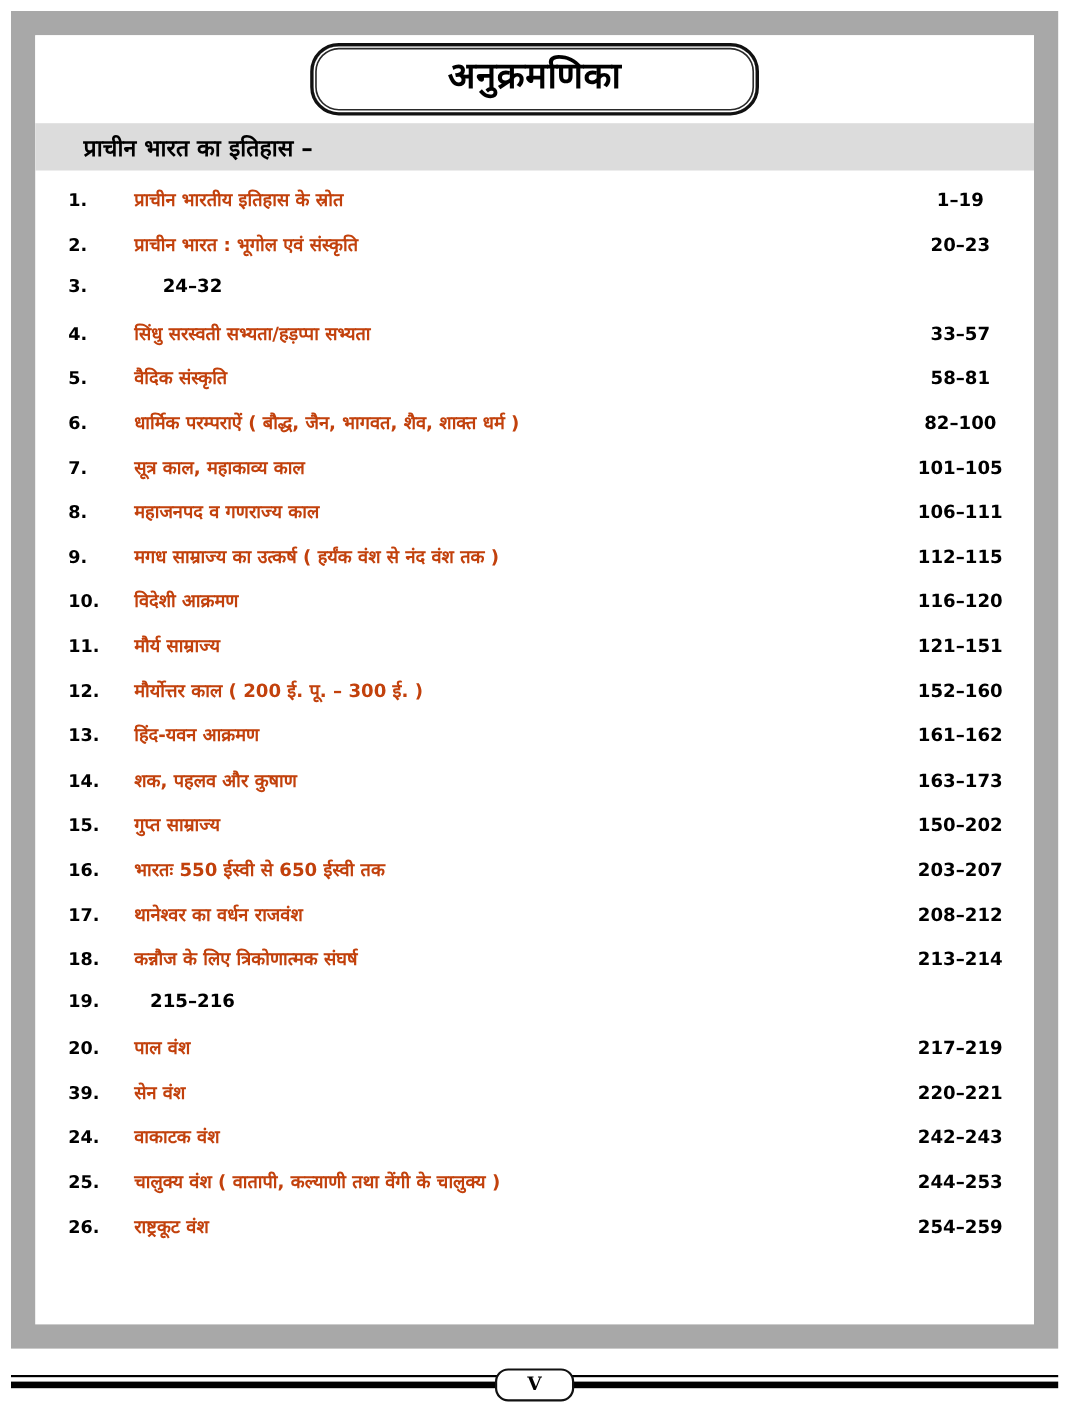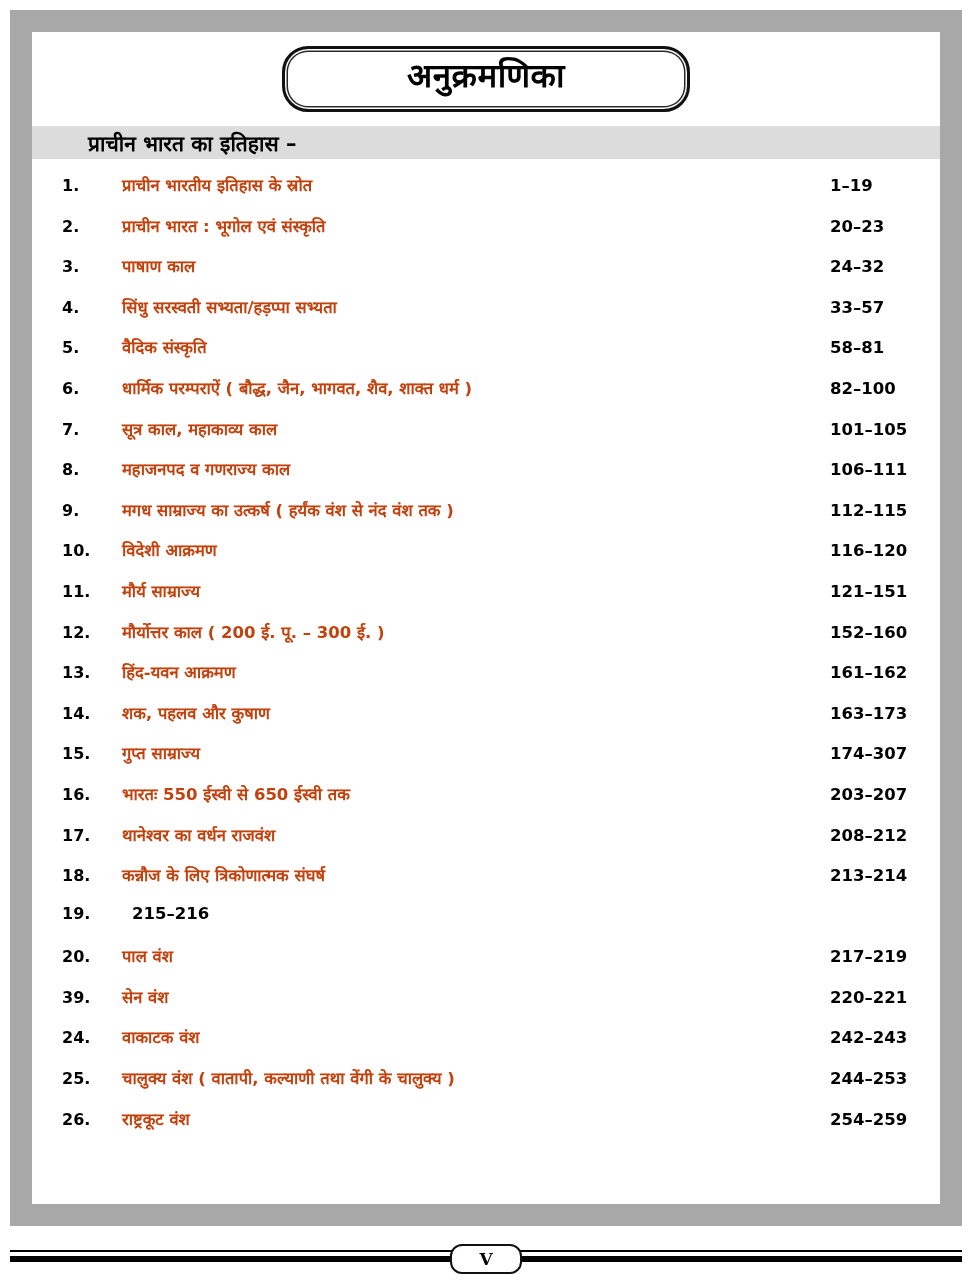--- a/index.html
+++ b/index.html
@@ -31,21 +31,21 @@
     position: relative;
     width: 100%;
     height: 100%;
     background: #ffffff;
     box-sizing: border-box;
     overflow: hidden;
   }
 
   
   .title-zone {
-    height: 94px;
+    height: 80px;
     display: flex;
     align-items: center;
     justify-content: center;
     background: #ffffff;
   }
   .title-plate {
     border: 3px solid #111111;
     border-radius: 26px;
     box-shadow: 0 0 0 1.5px #ffffff inset, 0 0 0 3px #2a2a2a inset;
     padding: 6px 56px 12px 56px;
@@ -59,24 +59,24 @@
     font-weight: bold;
     line-height: 1.25;
     letter-spacing: 0.5px;
     color: #000000;
     white-space: nowrap;
   }
 
   
   .section-band {
     background: #dcdcdc;
-    height: 33px;
+    height: 43px;
     display: flex;
     align-items: center;
-    padding-left: 56px;
+    padding-left: 44px;
     box-sizing: border-box;
   }
   .section-band-text {
     font-family: "DejaVu Sans", sans-serif;
     font-size: 21px;
     font-weight: bold;
     color: #000000;
     white-space: nowrap;
   }
 
@@ -105,21 +105,21 @@
     font-weight: bold;
     color: #c2410c;
     white-space: nowrap;
     overflow: visible;
   }
   .toc-row.dense .toc-title {
     font-size: 13.2px;
   }
   .toc-pages {
     flex: 0 0 auto;
-    text-align: left;
+    text-align: center;
     font-family: "DejaVu Sans", sans-serif;
     font-size: 16.5px;
     font-weight: bold;
     color: #000000;
     white-space: nowrap;
     padding-left: 10px;
     min-width: 86px;
   }
 
   
@@ -198,21 +198,20 @@
           <div class="toc-title">प्राचीन भारतीय इतिहास के स्रोत</div>
           <div class="toc-pages">1–19</div>
         </div>
         <div class="toc-row">
           <div class="toc-num">2.</div>
           <div class="toc-title">प्राचीन भारत : भूगोल एवं संस्कृति</div>
           <div class="toc-pages">20–23</div>
         </div>
         <div class="toc-row">
           <div class="toc-num">3.</div>
-          <div class="toc-title">पाषाण काल</div>
           <div class="toc-pages">24–32</div>
         </div>
         <div class="toc-row">
           <div class="toc-num">4.</div>
           <div class="toc-title">सिंधु सरस्वती सभ्यता/हड़प्पा सभ्यता</div>
           <div class="toc-pages">33–57</div>
         </div>
         <div class="toc-row">
           <div class="toc-num">5.</div>
           <div class="toc-title">वैदिक संस्कृति</div>
@@ -259,21 +258,21 @@
           <div class="toc-pages">161–162</div>
         </div>
         <div class="toc-row">
           <div class="toc-num">14.</div>
           <div class="toc-title">शक, पहलव और कुषाण</div>
           <div class="toc-pages">163–173</div>
         </div>
         <div class="toc-row">
           <div class="toc-num">15.</div>
           <div class="toc-title">गुप्त साम्राज्य</div>
-          <div class="toc-pages">174–307</div>
+          <div class="toc-pages">150–202</div>
         </div>
         <div class="toc-row">
           <div class="toc-num">16.</div>
           <div class="toc-title">भारतः 550 ईस्वी से 650 ईस्वी तक</div>
           <div class="toc-pages">203–207</div>
         </div>
         <div class="toc-row">
           <div class="toc-num">17.</div>
           <div class="toc-title">थानेश्वर का वर्धन राजवंश</div>
           <div class="toc-pages">208–212</div>

